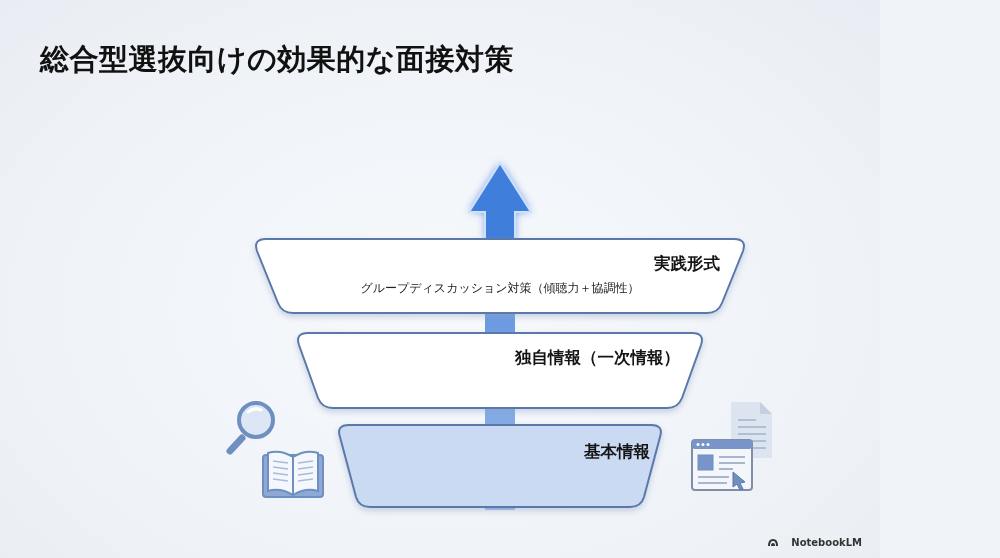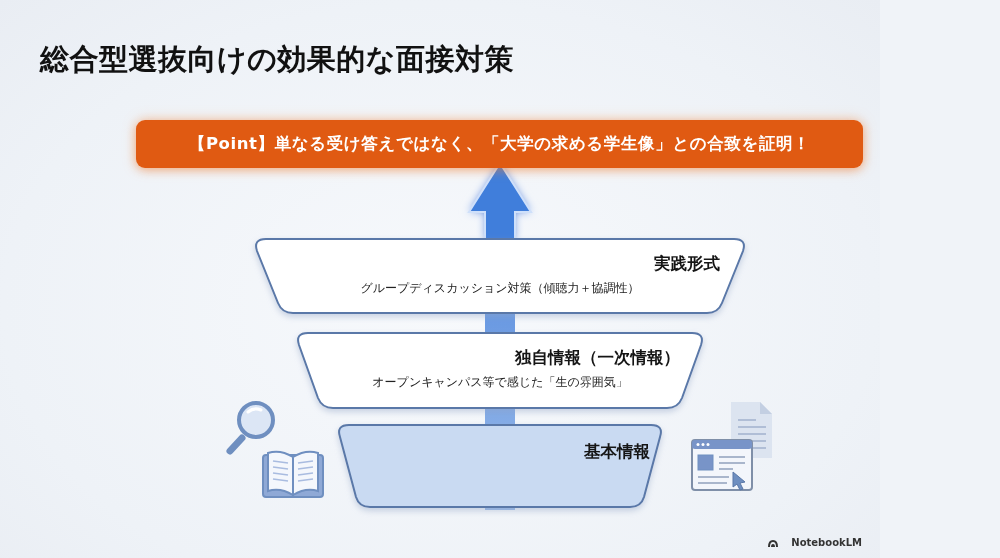--- a/index.html
+++ b/index.html
@@ -26,21 +26,21 @@
   .arrow-svg { position: absolute; left: 0; top: 0; }
   .layer-svg { position: absolute; left: 0; top: 0; }
   .layer-text {
     position: absolute; text-align: center; white-space: nowrap;
   }
   .layer-text .lt-title { font-size: 16.5px; font-weight: bold; color: #151515; line-height: 22px; text-align: right; }
   .layer-text .lt-sub { font-size: 12px; font-weight: normal; color: #222222; line-height: 18px; margin-top: 4px; }
   .icon { position: absolute; }
   .brand {
     position: absolute; right: 18px; bottom: 10px; font-size: 10px; color: #333;
-    display: flex; align-items: flex-end; gap: 12px; font-weight: bold;
+    display: flex; align-items: center; gap: 12px; font-weight: bold;
   }
 </style>
 </head>
 <body>
 
 <div class="slide">
 
   <div class="title">総合型選抜向けの効果的な面接対策</div>
 
   <svg class="arrow-svg" width="1000" height="558">
@@ -54,21 +54,20 @@
         <feMerge>
             <feMergeNode in="b"></feMergeNode>
             <feMergeNode in="SourceGraphic"></feMergeNode>
           </feMerge>
       </filter>
     </defs>
     <rect x="485" y="210" width="30" height="300" fill="url(#shaftGrad)" opacity="0.9"></rect>
     <polygon points="500,163 531,212 515,212 515,240 485,240 485,212 469,212" fill="#3F7EDB" stroke="#CFE0FA" stroke-width="2" filter="url(#glow)"></polygon>
   </svg>
 
-  <div class="banner">【Point】単なる受け答えではなく、「大学の求める学生像」との合致を証明！</div>
 
   <svg class="layer-svg" width="1000" height="558">
     <defs>
       <filter id="shadow" x="-10%" y="-20%" width="120%" height="150%">
         <feDropShadow dx="0" dy="3" stdDeviation="3" flood-color="#8FA3C4" flood-opacity="0.45"></feDropShadow>
       </filter>
     </defs>
     <g>
       <path d="M266,239 L734,239 Q747,239 743,251 L722,303 Q718,313 707,313 L293,313 Q282,313 278,303 L257,251 Q253,239 266,239 Z" fill="#FFFFFF" stroke="#5A78A8" stroke-width="2" filter="url(#shadow)"></path>
     </g>
@@ -80,21 +79,20 @@
     </g>
   </svg>
 
   <div class="layer-text" style="left:280px; top:253px; width:440px;">
     <div class="lt-title">実践形式</div>
     <div class="lt-sub">グループディスカッション対策（傾聴力＋協調性）</div>
   </div>
 
   <div class="layer-text" style="left:320px; top:347px; width:360px;">
     <div class="lt-title">独自情報（一次情報）</div>
-    <div class="lt-sub">オープンキャンパス等で感じた「生の雰囲気」</div>
   </div>
 
   <div class="layer-text" style="left:350px; top:441px; width:300px;">
     <div class="lt-title">基本情報</div>
   </div>
 
   <svg class="icon" style="left:222px; top:398px;" width="60" height="60" viewBox="0 0 60 60">
     <line x1="20" y1="40" x2="8" y2="53" stroke="#6F8FC0" stroke-width="7" stroke-linecap="round"></line>
     <circle cx="34" cy="22" r="17" fill="#DCE6F5" stroke="#6F8FC0" stroke-width="4"></circle>
     <path d="M26,14 Q32,9 39,12" stroke="#FFFFFF" stroke-width="3" fill="none" stroke-linecap="round"></path>

